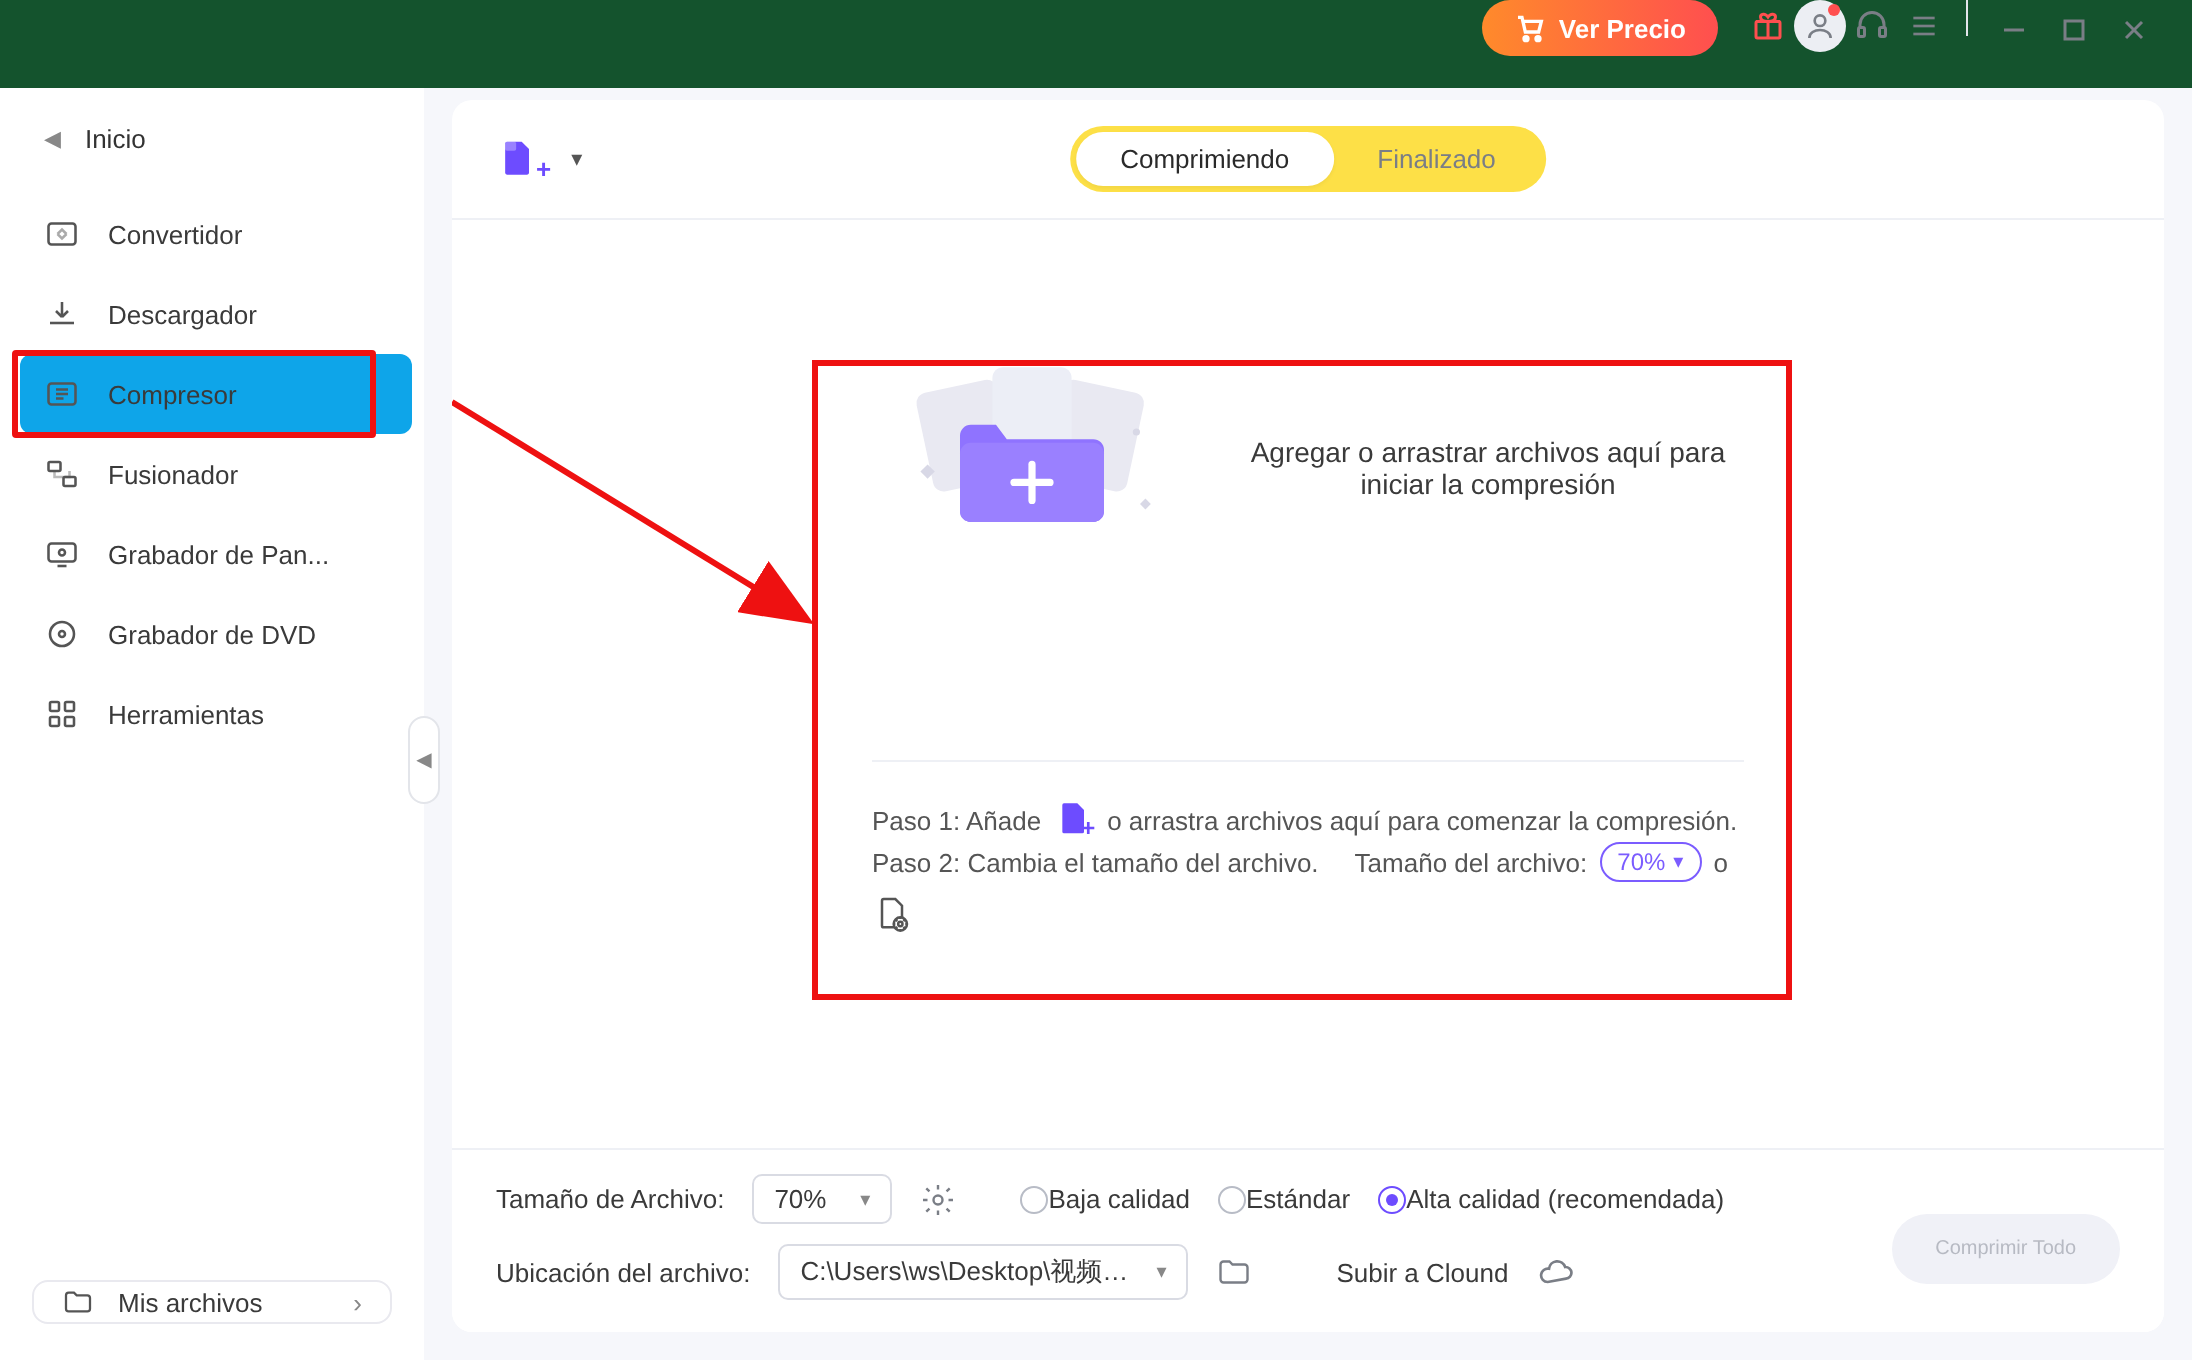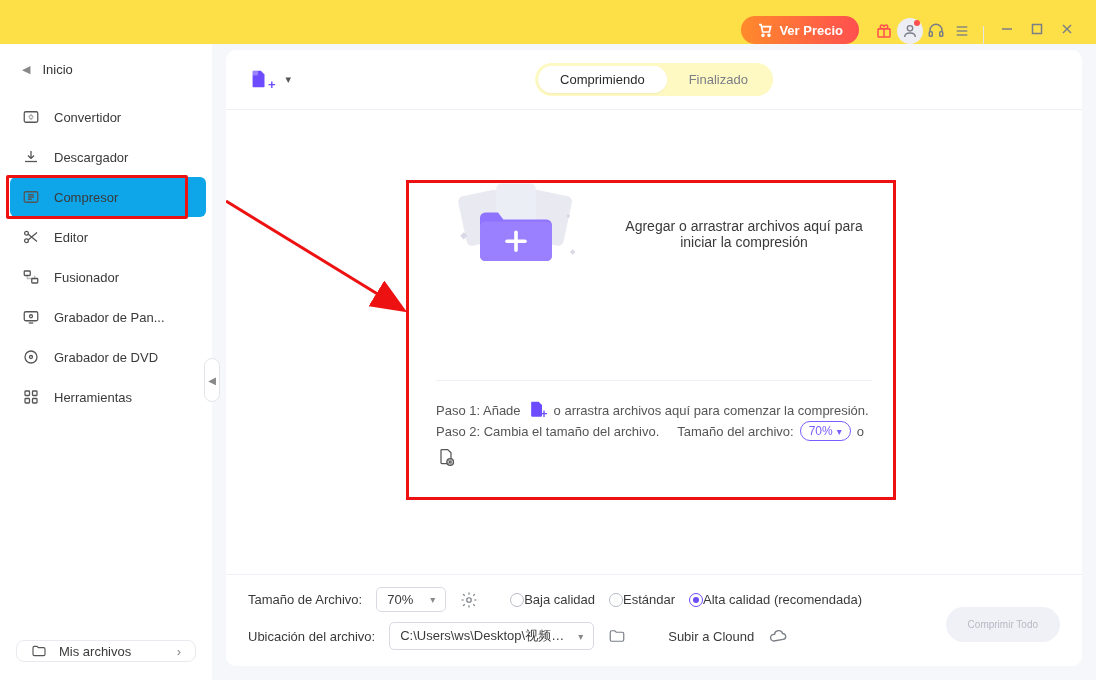--- a/index.html
+++ b/index.html
@@ -1,18 +1,18 @@
 <!DOCTYPE html>
 <html><head>
 <meta charset="utf-8">
 <style>
   *{box-sizing:border-box;margin:0;padding:0;font-family:-apple-system,"Segoe UI",Arial,sans-serif}
   body{width:1096px;height:680px;background:#f6f7fb;overflow:hidden;position:relative;font-size:13px;color:#3a3a3a}
   
-  .titlebar{height:44px;display:flex;align-items:flex-end;padding:0 14px;background:#fde047}
+  .titlebar{height:44px;display:flex;align-items:flex-start;padding:0 14px;background:#14532d}
   .titlebar .spacer{flex:1}
   .price-btn{display:flex;align-items:center;gap:6px;background:linear-gradient(90deg,#ff8a2b,#ff4f4f);color:#fff;border:none;border-radius:20px;padding:6px 16px;font-size:13px;font-weight:600;cursor:pointer}
   .tb-ic{width:26px;height:26px;display:flex;align-items:center;justify-content:center;color:#7a7e86;border-radius:50%;cursor:pointer;position:relative}
   .tb-ic.avatar{background:#eceef3}
   .tb-ic .dot{position:absolute;top:2px;right:3px;width:6px;height:6px;border-radius:50%;background:#ff4f4f}
   .tb-sep{width:1px;height:18px;background:#e3e5ea;margin:0 8px}
   .win-btn{width:30px;height:30px;display:flex;align-items:center;justify-content:center;color:#7a7e86;cursor:pointer}
   
   .sidebar{position:absolute;left:0;top:44px;bottom:0;width:212px;background:#fff;padding:10px 6px 10px 10px}
   .home-row{display:flex;align-items:center;gap:12px;padding:8px 12px;font-size:13px;color:#333;cursor:pointer;border-radius:6px}
@@ -22,21 +22,21 @@
   .side-item.active{background:#0ea5e9}
   .side-highlight{position:absolute;left:-4px;right:18px;top:-2px;bottom:-2px;border:3px solid #e11;border-radius:2px;pointer-events:none}
   .collapse-handle{position:absolute;right:-8px;top:314px;width:16px;height:44px;border:1px solid #e3e5ea;background:#fff;border-radius:10px;display:flex;align-items:center;justify-content:center;color:#888;cursor:pointer;font-size:10px}
   .my-files{position:absolute;left:16px;bottom:18px;width:180px;display:flex;align-items:center;gap:12px;padding:2px 14px;border:1px solid #e9e9ef;border-radius:8px;background:#fff;cursor:pointer;font-size:13px}
   .my-files .chev{margin-left:auto;color:#888}
   
   .main{position:absolute;left:212px;right:0;top:44px;bottom:0;padding:6px 14px 14px 14px}
   .panel{width:100%;height:100%;background:#fff;border-radius:10px;position:relative;overflow:hidden}
   .panel-top{position:relative;height:60px;display:flex;align-items:center;padding:0 22px;border-bottom:1px solid #eef0f5}
   .add-doc{display:flex;align-items:center;gap:4px;color:#6d4cff;cursor:pointer}
-  .tabs-pill{position:absolute;left:50%;transform:translateX(-50%);display:flex;background:#fef9c3;border-radius:20px;padding:3px}
+  .tabs-pill{position:absolute;left:50%;transform:translateX(-50%);display:flex;background:#fde047;border-radius:20px;padding:3px}
   .tab{padding:6px 22px;font-size:13px;border-radius:18px;color:#7a7e86;cursor:pointer}
   .tab.on{background:#fff;color:#2a2a2a;box-shadow:0 1px 2px rgba(0,0,0,.05)}
   
   .red-panel{position:absolute;left:180px;top:130px;width:490px;height:320px;border:3px solid #e11;pointer-events:none}
   .red-arrow{position:absolute;left:0;top:145px;pointer-events:none}
   
   .drop-zone{position:absolute;left:200px;right:200px;top:120px;display:flex;flex-direction:row;align-items:center}
   .folder-illu{width:180px;height:110px;position:relative;display:flex;align-items:center;justify-content:center}
   .drop-text{margin-top:18px;font-size:14px;color:#3a3a3a;text-align:center}
   .steps{position:absolute;left:210px;right:210px;top:330px;border-top:1px solid #eef0f5;padding-top:18px;font-size:13px;color:#555;display:flex;flex-direction:column;}
@@ -145,30 +145,20 @@
           <svg width="18" height="18" viewBox="0 0 24 24" fill="none" stroke="currentColor" stroke-width="1.7">
             <rect x="3" y="5" width="18" height="14" rx="2"></rect>
             <path d="M8 9h8M8 12h8M8 15h5"></path>
           </svg>
         </span>
       <span>Compresor</span>
     </div>
     <div class="side-item">
       <span class="icn">
           <svg width="18" height="18" viewBox="0 0 24 24" fill="none" stroke="currentColor" stroke-width="1.7">
-            <circle cx="6" cy="7" r="2.5"></circle>
-            <circle cx="6" cy="17" r="2.5"></circle>
-            <path d="M8 8l12 10M8 16L20 6"></path>
-          </svg>
-        </span>
-      <span>Editor</span>
-    </div>
-    <div class="side-item">
-      <span class="icn">
-          <svg width="18" height="18" viewBox="0 0 24 24" fill="none" stroke="currentColor" stroke-width="1.7">
             <rect x="3" y="4" width="8" height="6" rx="1"></rect>
             <rect x="13" y="14" width="8" height="6" rx="1"></rect>
             <path d="M7 10v4h10v-4" opacity=".4"></path>
           </svg>
         </span>
       <span>Fusionador</span>
     </div>
     <div class="side-item">
       <span class="icn">
           <svg width="18" height="18" viewBox="0 0 24 24" fill="none" stroke="currentColor" stroke-width="1.7">

